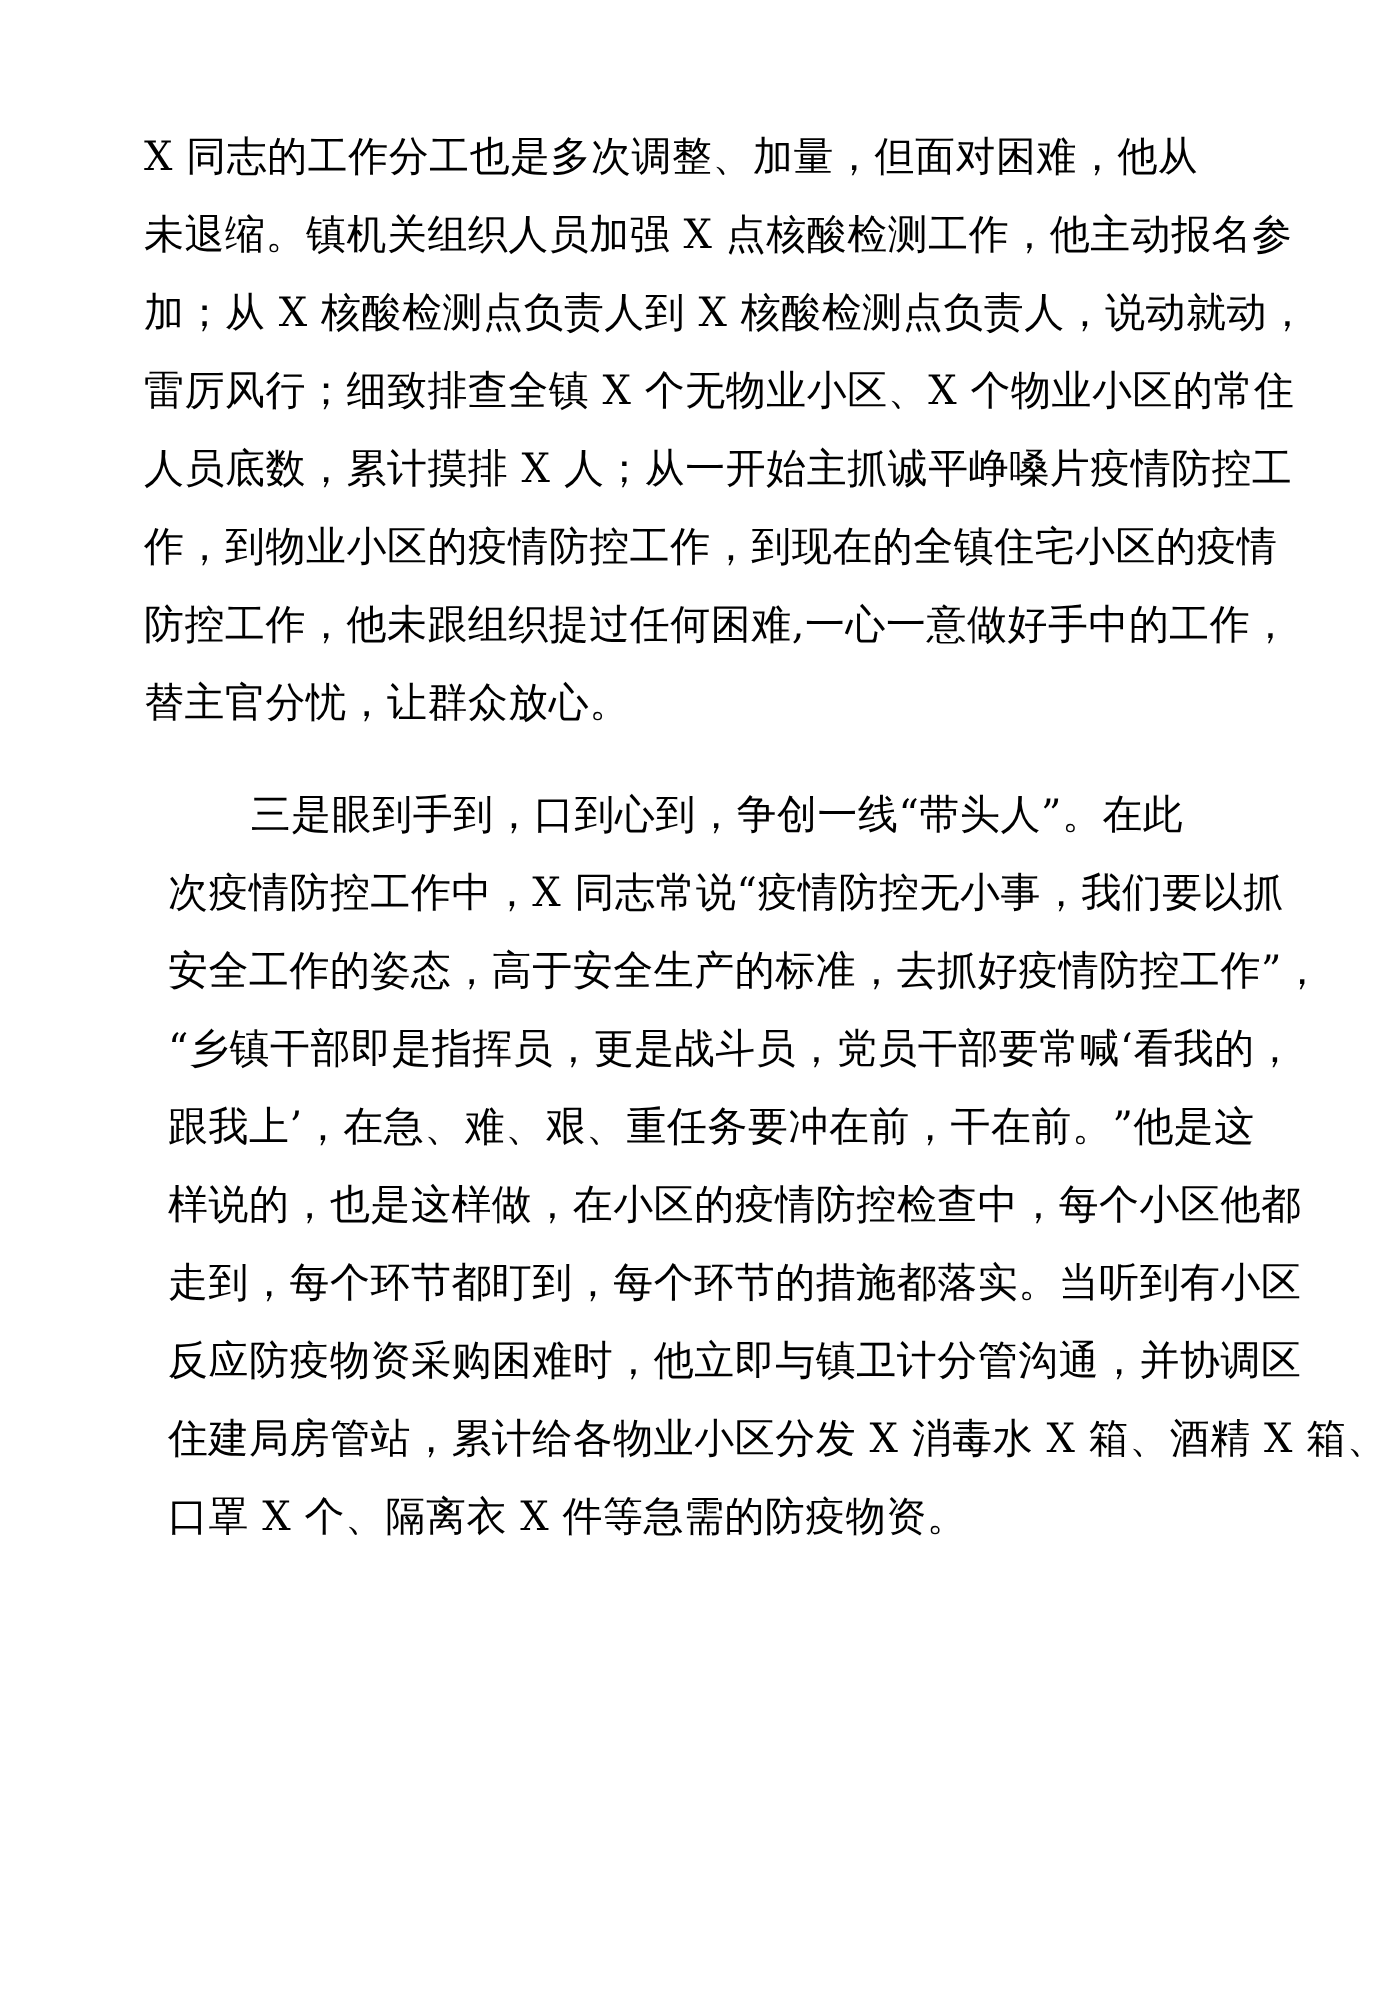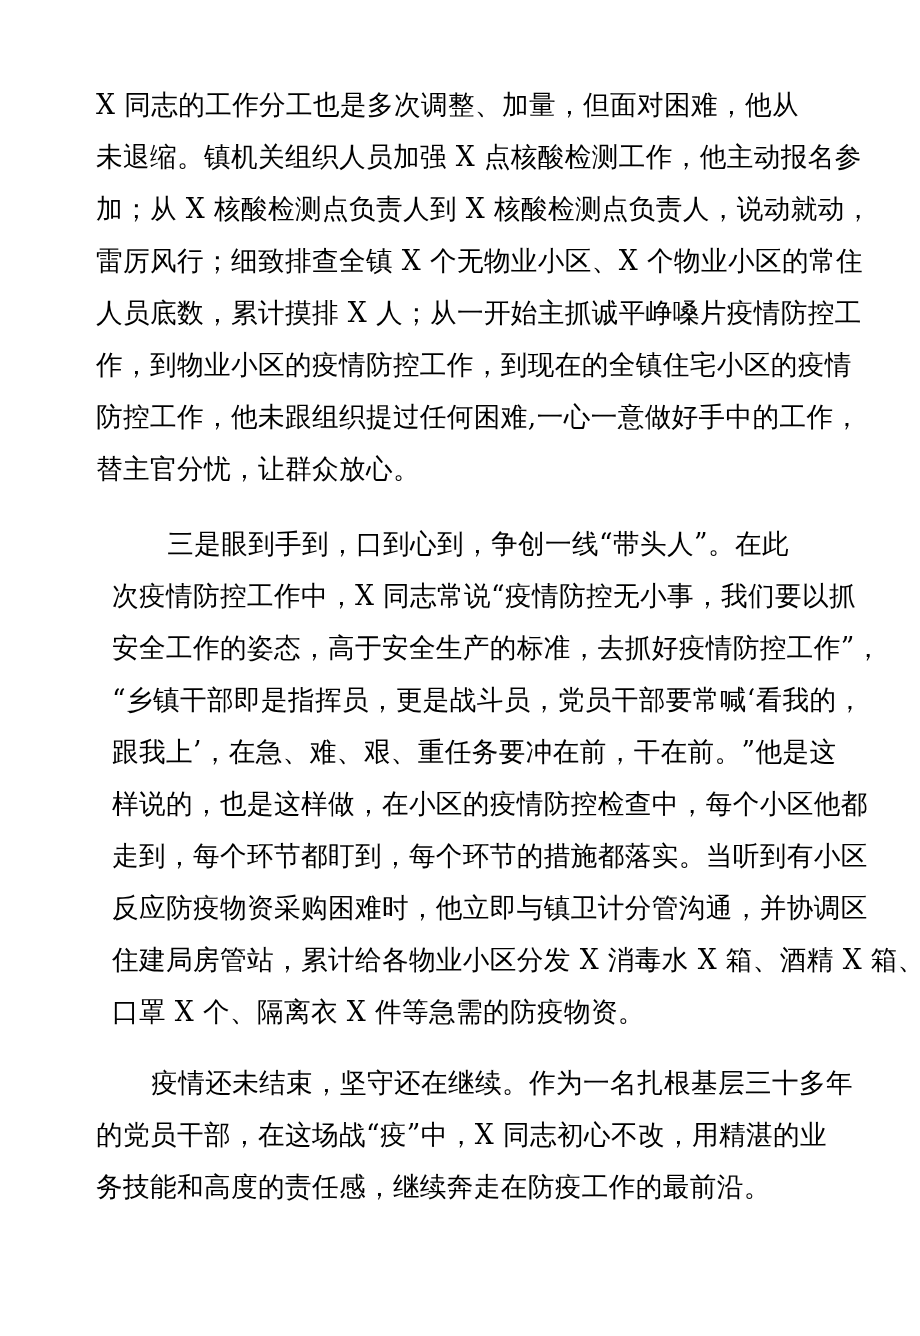--- a/index.html
+++ b/index.html
@@ -68,19 +68,14 @@
     <span class="line">安全工作的姿态，高于安全生产的标准，去抓好疫情防控工作”，</span>
     <span class="line">“乡镇干部即是指挥员，更是战斗员，党员干部要常喊‘看我的，</span>
     <span class="line">跟我上’，在急、难、艰、重任务要冲在前，干在前。”他是这</span>
     <span class="line">样说的，也是这样做，在小区的疫情防控检查中，每个小区他都</span>
     <span class="line">走到，每个环节都盯到，每个环节的措施都落实。当听到有小区</span>
     <span class="line">反应防疫物资采购困难时，他立即与镇卫计分管沟通，并协调区</span>
     <span class="line">住建局房管站，累计给各物业小区分发 X 消毒水 X 箱、酒精 X 箱、</span>
     <span class="line">口罩 X 个、隔离衣 X 件等急需的防疫物资。</span>
   </div>
 
-  <div class="paragraph" id="para-3">
-    <span class="line indent">疫情还未结束，坚守还在继续。作为一名扎根基层三十多年</span>
-    <span class="line">的党员干部，在这场战“疫”中，X 同志初心不改，用精湛的业</span>
-    <span class="line">务技能和高度的责任感，继续奔走在防疫工作的最前沿。</span>
-  </div>
 
 </div>
 
 </body></html>

